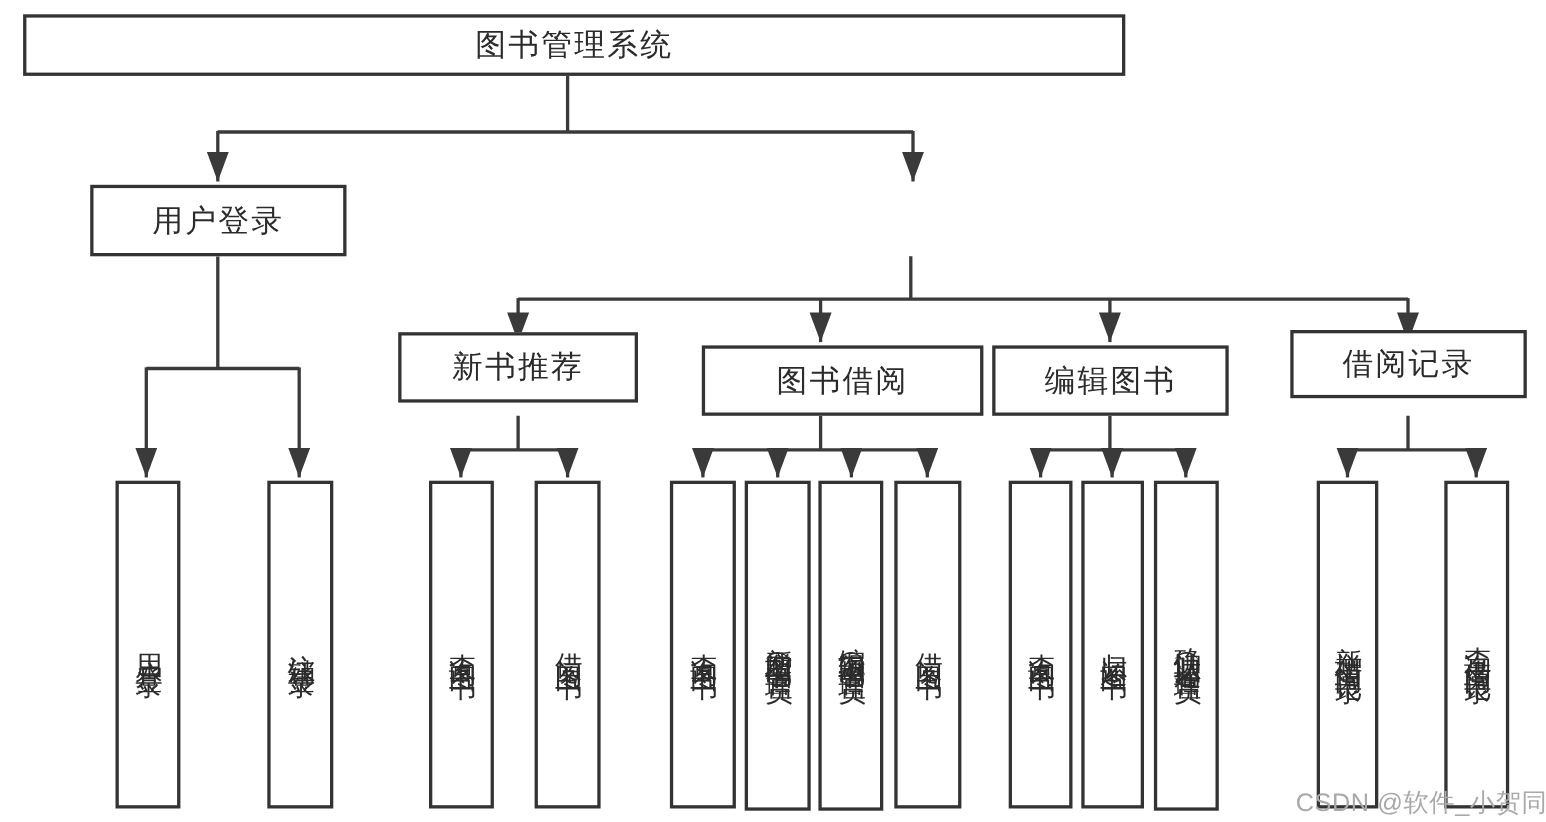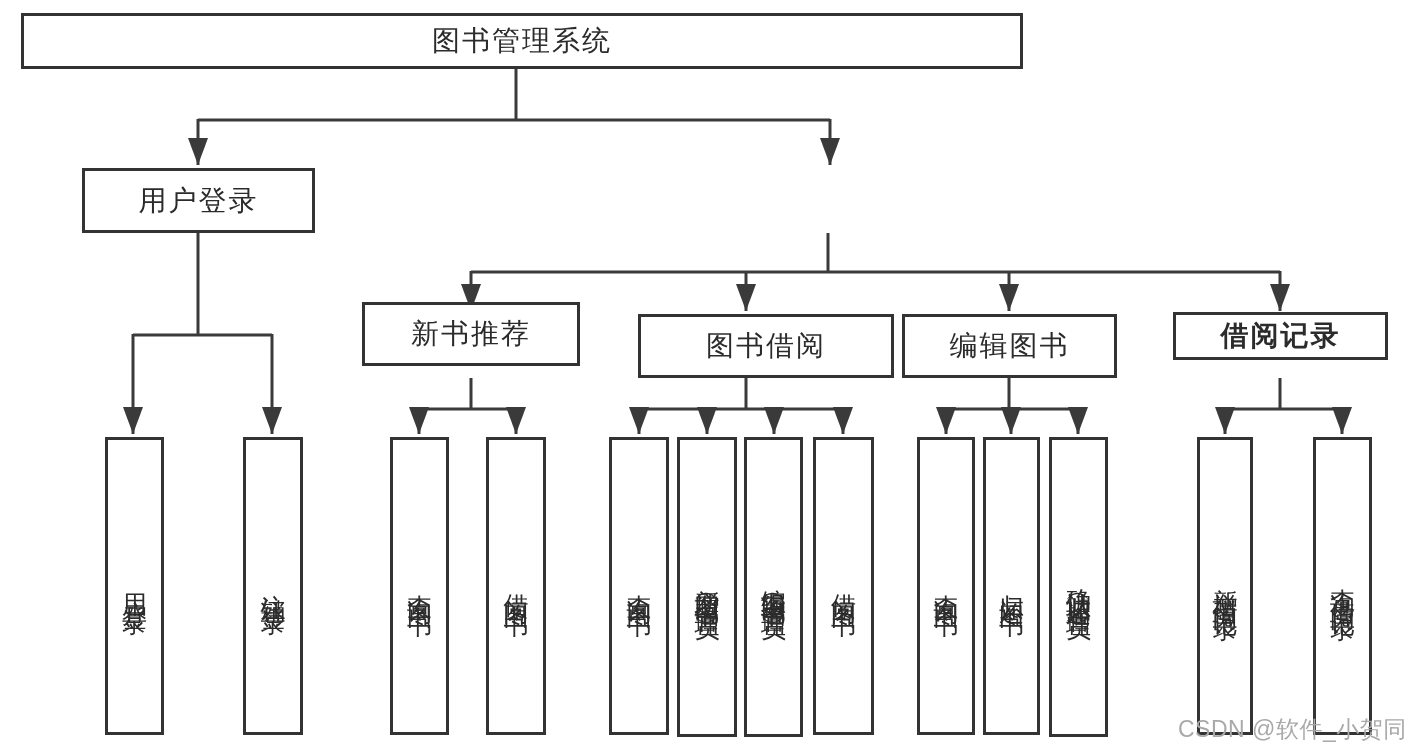--- a/index.html
+++ b/index.html
@@ -129,21 +129,21 @@
 
   <div class="node hbox" style="left:362px; top:302px; width:218px; height:64px;">
     <span class="label">新书推荐</span>
   </div>
   <div class="node hbox" style="left:638px; top:314px; width:256px; height:64px;">
     <span class="label">图书借阅</span>
   </div>
   <div class="node hbox" style="left:902px; top:314px; width:215px; height:64px;">
     <span class="label">编辑图书</span>
   </div>
-  <div class="node hbox" style="left:1173px; top:312px; width:215px; height:48px;font-weight:bold;">
+  <div class="node hbox" style="left:1173px; top:300px; width:215px; height:62px;">
     <span class="label">借阅记录</span>
   </div>
 
   <div class="node vbox" style="left:105px; top:437px; width:59px; height:298px;">
     <span class="label">用户登录</span>
   </div>
   <div class="node vbox" style="left:243px; top:437px; width:60px; height:298px;">
     <span class="label">注销登录</span>
   </div>
 

